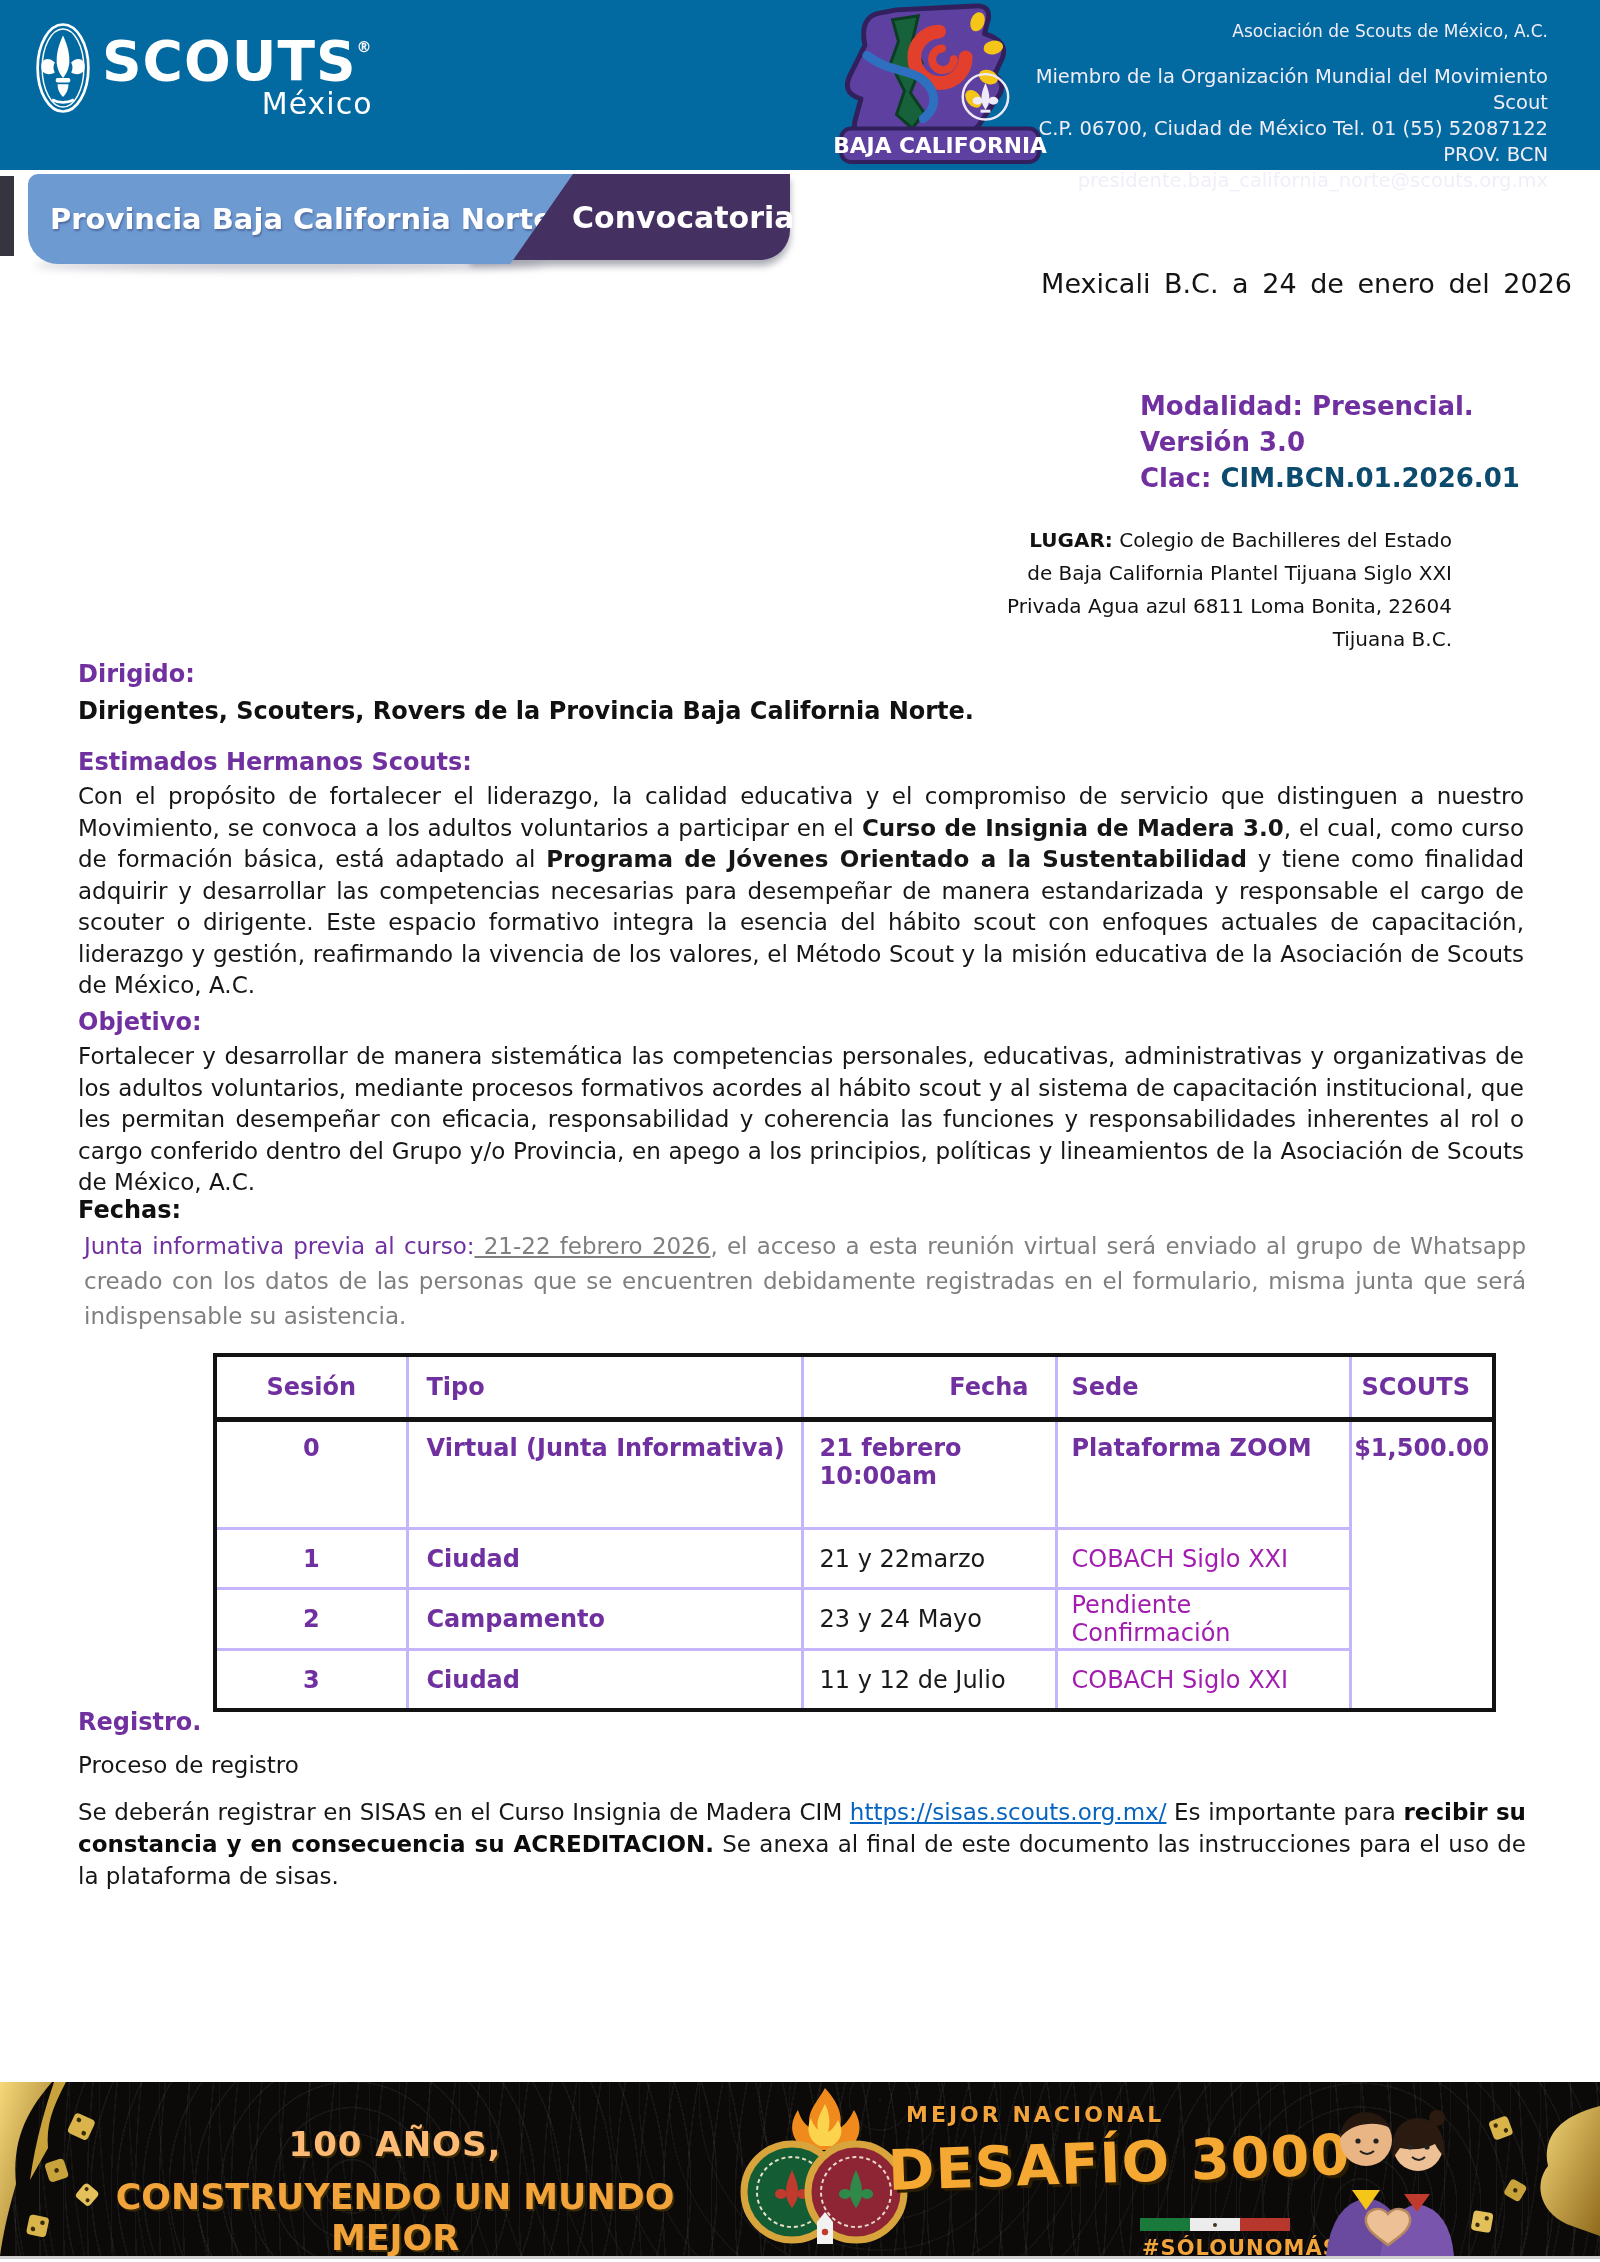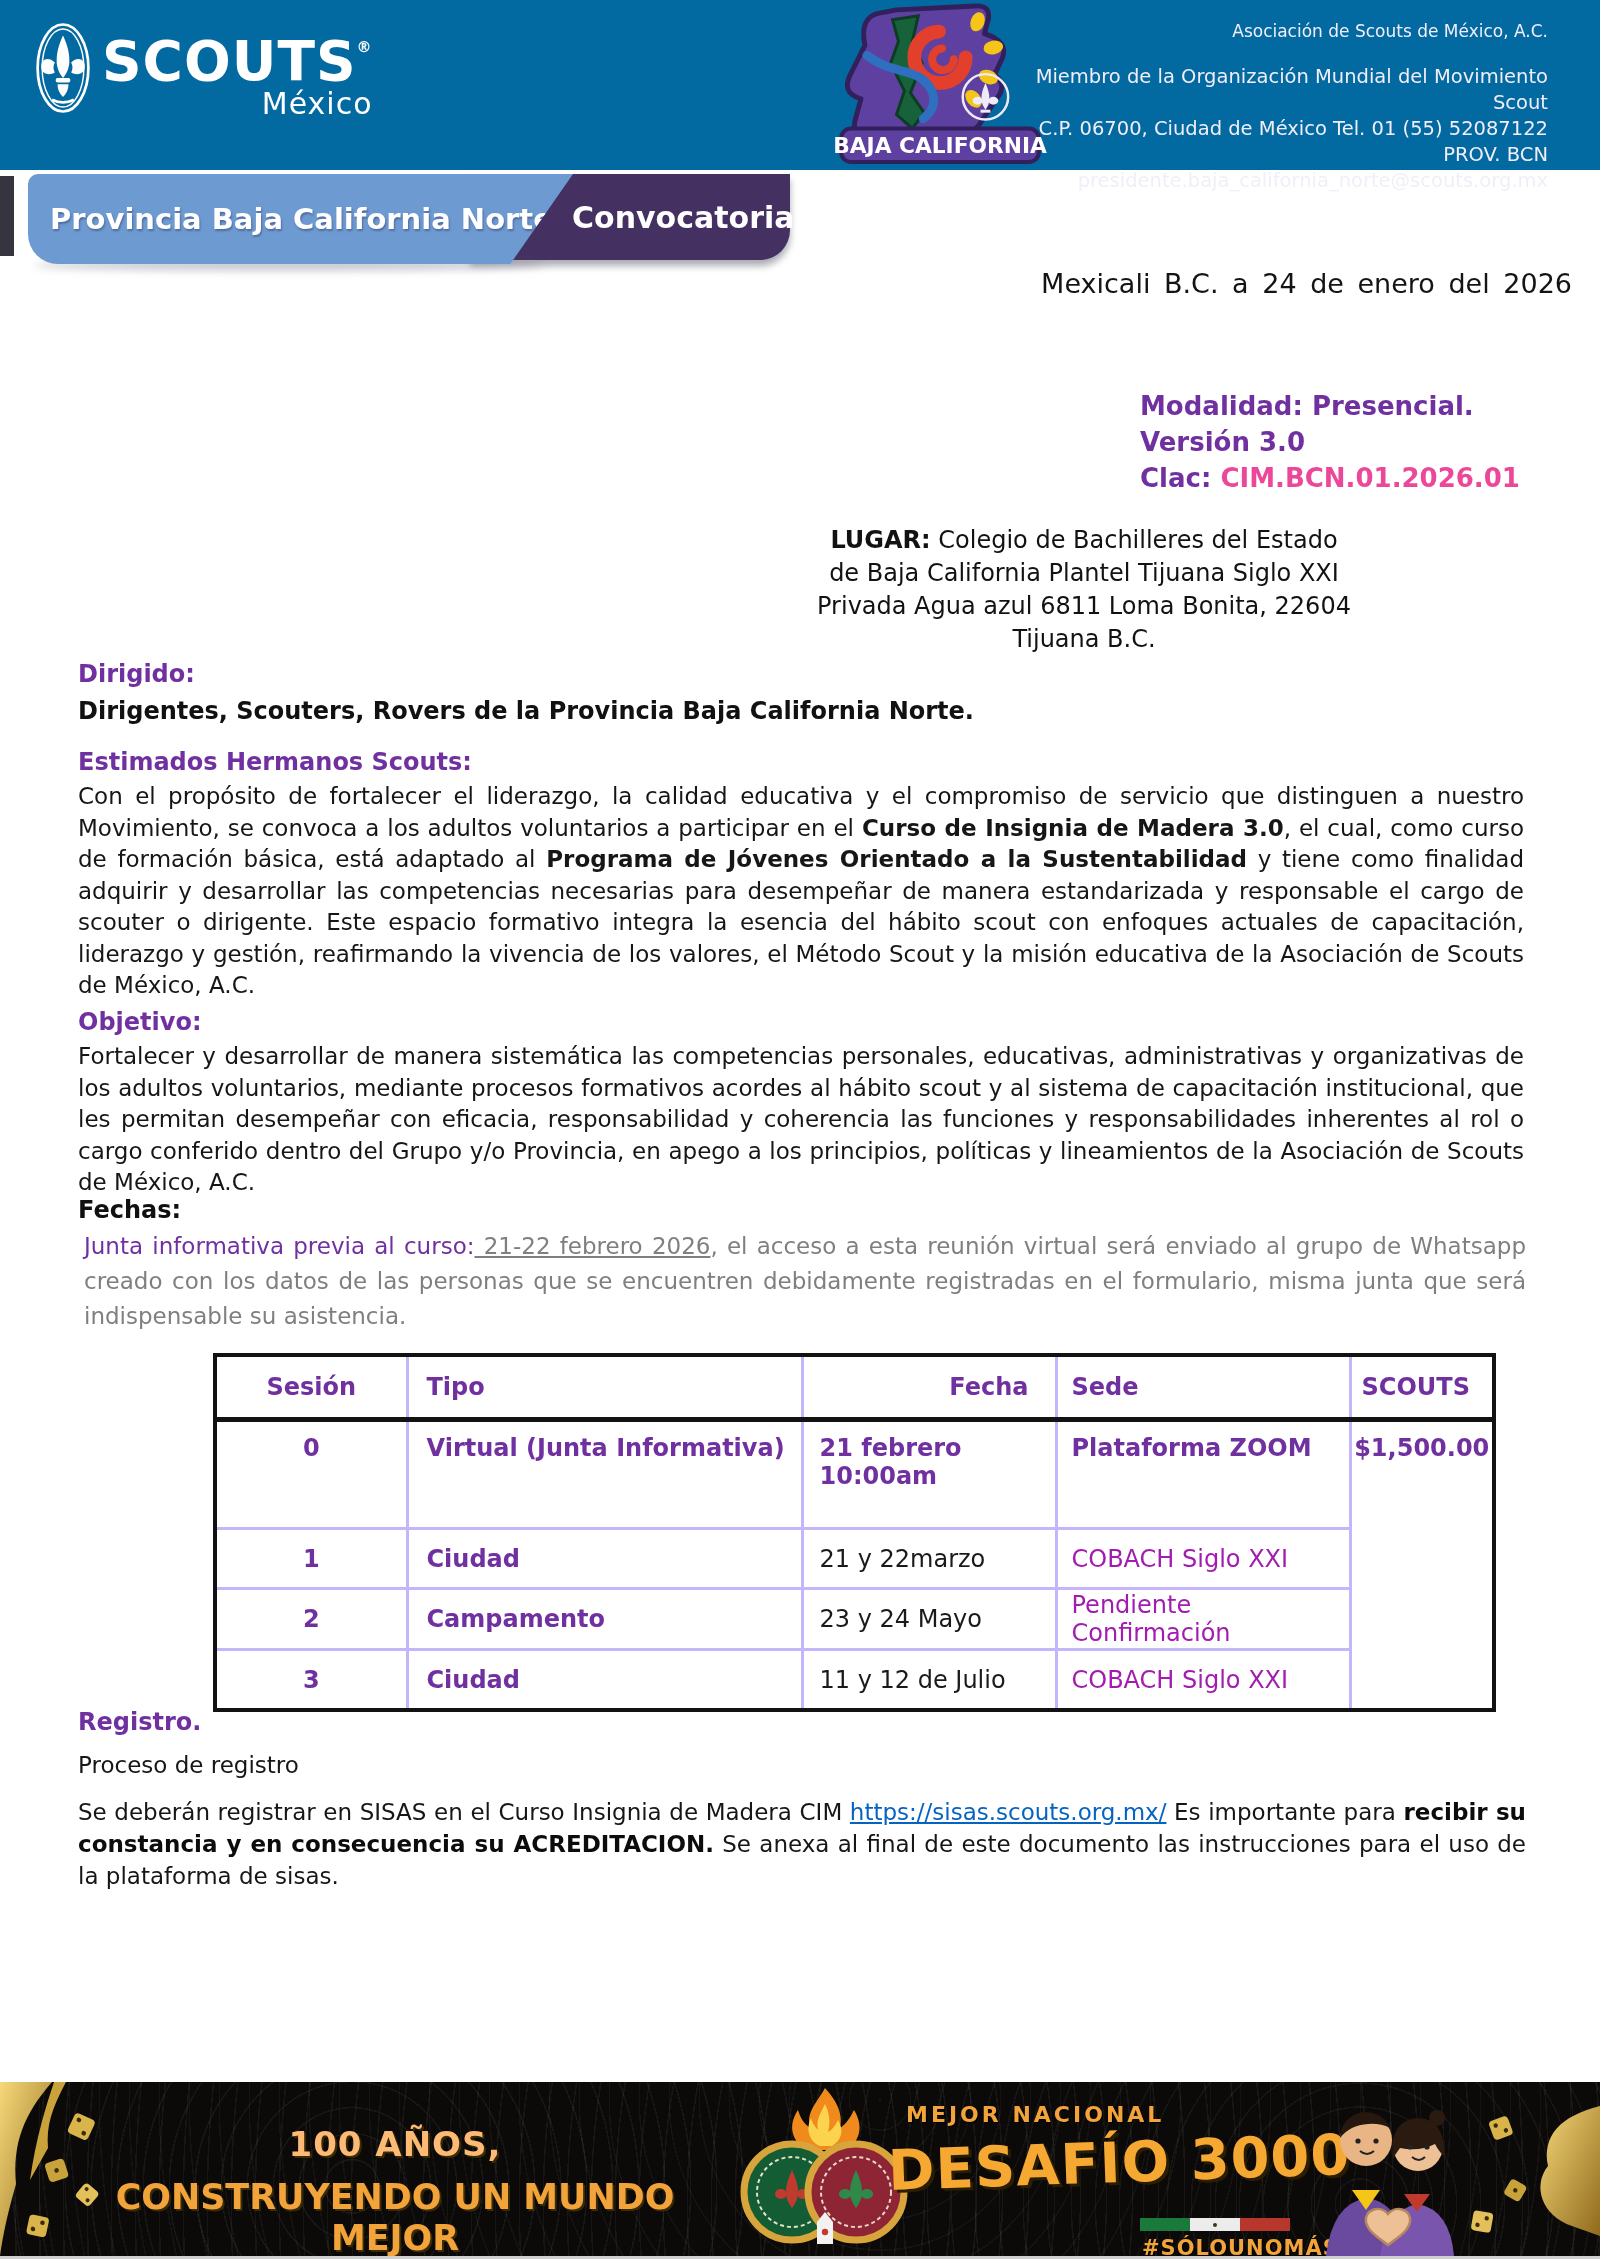--- a/index.html
+++ b/index.html
@@ -29,22 +29,22 @@
   .blue-shadow{position:absolute;left:34px;top:260px;width:510px;height:10px;background:rgba(90,90,115,.38);
         filter:blur(4px);border-radius:50%;}
   .tab-provincia{position:absolute;left:28px;top:174px;width:545px;height:90px;background:#6d9ad1;
         border-radius:10px 0 0 30px;clip-path:polygon(0 0,100% 0,88.5% 100%,0 100%);}
   .tab-prov-label{position:absolute;left:22px;top:50%;transform:translateY(-50%);
         color:#fff;font-size:29px;font-weight:bold;text-shadow:1px 2px 2px rgba(40,40,90,.4);}
 
   
   .date-line{position:absolute;top:268px;right:28px;font-size:27px;color:#141414;word-spacing:5px;}
   .modality{position:absolute;left:1140px;top:388px;font-size:26px;font-weight:bold;line-height:36px;color:#7030a0;}
-  .clac-value{color:#ec4899;}
-  .place{position:absolute;top:524px;right:156px;width:720px;text-align:center;font-size:24px;line-height:33px;color:#121212;}
+  .clac-value{color:#0c4a6e;}
+  .place{position:absolute;top:524px;right:148px;width:720px;text-align:right;font-size:20px;line-height:33px;color:#121212;}
   .place b{font-weight:bold;}
 
   .h-purple{color:#7030a0;font-weight:bold;font-size:24px;}
   .body-p{font-size:23px;line-height:31.5px;text-align:justify;color:#161616;margin:5px 0 0;}
 
   .dirigido{position:absolute;left:78px;top:660px;width:1446px;}
   .dirigido-body{font-weight:bold;font-size:24px;color:#111;margin-top:9px;}
   .estimados{position:absolute;left:78px;top:748px;width:1446px;}
   .objetivo{position:absolute;left:78px;top:1008px;width:1446px;}
   .fechas{position:absolute;left:78px;top:1196px;width:1448px;}

